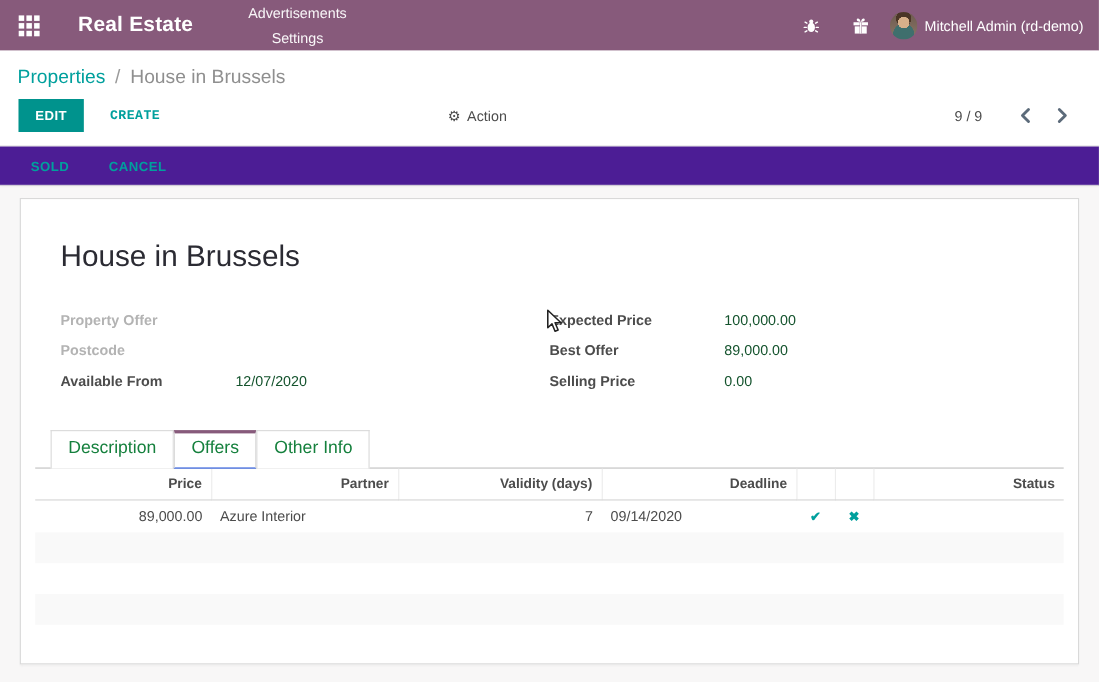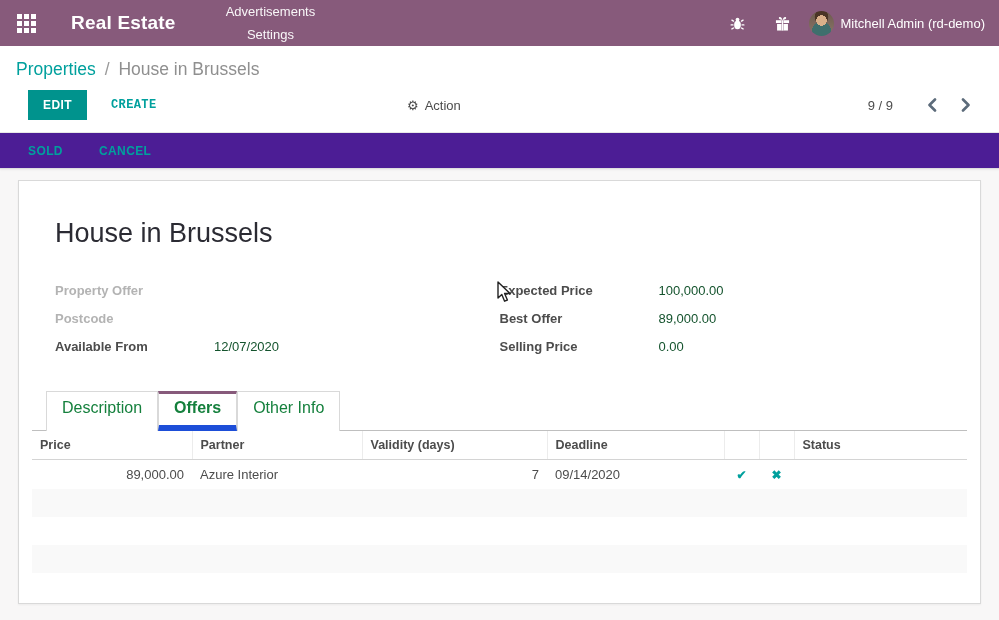--- a/index.html
+++ b/index.html
@@ -36,21 +36,21 @@
       linear-gradient(#6d5a4e, #8a7668);
   }
   .user-name { font-size: 13px; }
   
   .cp { background: #fff; }
   .breadcrumb-row { padding: 13px 16px 10px 16px; font-size: 17.5px; }
   .bc-link { color: #00a09d; cursor: pointer; }
   .bc-sep { color: #9a9a9a; padding: 0 4px; }
   .bc-current { color: #8f8f8f; }
   .buttons-row {
-    display: flex; align-items: center; padding: 0 16px 12px 28px; position: relative;
+    display: flex; align-items: center; padding: 0 16px 12px 17px; position: relative;
     border-bottom: 1px solid #e8e8e8;
   }
   .btn-primary {
     background: #00938d; color: #fff; border: 1px solid #00938d;
     font-size: 12px; font-weight: bold; letter-spacing: .4px;
     padding: 7px 14px; cursor: pointer; border-radius: 0;
   }
   .btn-link-create {
     background: none; border: none; color: #00a09d; font-size: 12px; font-weight: bold;
     letter-spacing: .4px; margin-left: 14px; padding: 7px 10px; cursor: pointer; font-family: Liberation Mono, monospace;
@@ -90,27 +90,27 @@
   .field-value { color: #14532d; }
   
   .notebook { margin: 23px -23px 0 -23px; }
   .tabbar { display: flex; border-bottom: 1px solid #bfbfbf; padding-left: 14px; }
   .tab {
     background: #fff; border: 1px solid #d9d9d9; border-bottom: none;
     padding: 7px 15px 8px 15px; font-size: 16px; color: #15803d; cursor: pointer;
     margin-bottom: 0; position: relative; top: 1px;
   }
   .tab.active {
-    border-top: 3px solid #875a7b; font-weight: bold; padding-top: 5px;
-    border-bottom: 6px solid #1d4ed8;
+    border-top: 3px solid #875a7b; font-weight: normal; padding-top: 5px;
+    border-bottom: 1px solid #1d4ed8;
   }
   
   table.offers { width: 100%; border-collapse: collapse; table-layout: fixed; }
   .offers th {
-    font-size: 12.5px; font-weight: bold; color: #4c4c4c; text-align: left;
+    font-size: 12.5px; font-weight: bold; color: #4c4c4c; text-align: right;
     padding: 7px 8px; border-bottom: 1px solid #d4d4d4; border-right: 1px solid #ececec;
     white-space: nowrap; overflow: hidden;
   }
   .offers th:last-child { border-right: none; }
   .offers td { padding: 7px 8px; font-size: 13px; color: #4c4c4c; white-space: nowrap; }
   .col-price  { width: 160px; }
   .col-partner{ width: 170px; }
   .col-valid  { width: 185px; }
   .col-dead   { width: 177px; }
   .col-act    { width: 35px; }

